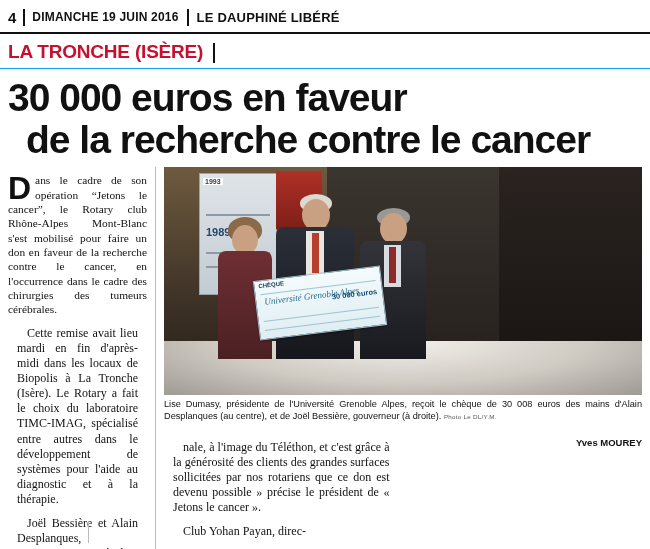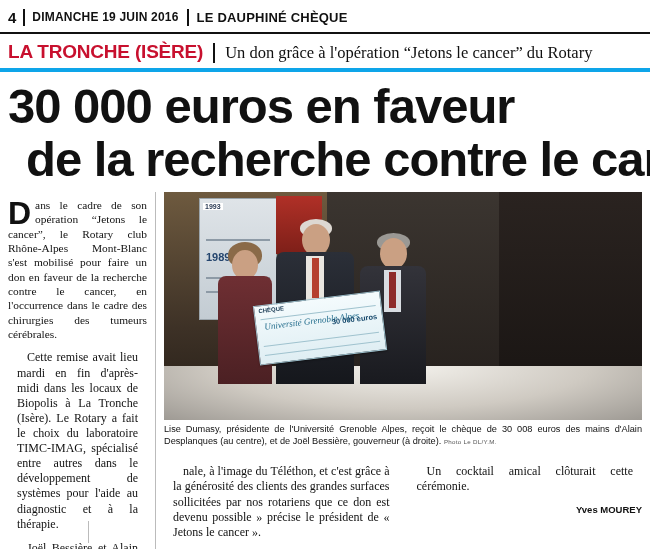--- a/index.html
+++ b/index.html
@@ -65,21 +65,21 @@
     font-size: 13px;
     letter-spacing: 0.2px;
     color: #111;
   }
 
   
   .kicker {
     display: flex;
     align-items: baseline;
     padding: 7px 10px 5px 8px;
-    border-bottom: 4px solid #0ea5e9;
+    border-bottom: 1px solid #0ea5e9;
   }
   .kicker-locality {
     font-family: "Liberation Sans", sans-serif;
     font-weight: bold;
     font-size: 19px;
     color: #c8102e;
     letter-spacing: -0.2px;
     white-space: nowrap;
   }
   .kicker-divider {
@@ -95,29 +95,29 @@
     font-family: "Liberation Serif", serif;
     font-size: 16.5px;
     color: #111;
     white-space: nowrap;
   }
 
   
   .headline {
     font-family: "Liberation Sans", sans-serif;
     font-weight: bold;
-    font-size: 49px;
+    font-size: 39px;
     line-height: 1.08;
     color: #111;
     letter-spacing: -1px;
-    padding: 8px 16px 6px 8px;
+    padding: 8px 4px 6px 8px;
     margin: 0;
   }
   .headline div { white-space: nowrap; }
-  .headline .l2 { padding-left: 18px; text-align: right; }
+  .headline .l2 { padding-left: 18px; }
 
   
   .body-area {
     display: flex;
     padding: 0 8px;
     box-sizing: border-box;
   }
 
   .col-left {
     width: 148px;
@@ -305,27 +305,26 @@
 </head>
 <body>
 
 <div class="page">
 
   <div class="masthead">
     <span class="page-number">4</span>
     <span class="masthead-sep"></span>
     <span class="masthead-date">DIMANCHE 19 JUIN 2016</span>
     <span class="masthead-sep2"></span>
-    <span class="masthead-title">LE DAUPHINÉ CHÈQUE</span>
+    <span class="masthead-title">LE DAUPHINÉ LIBÉRÉ</span>
   </div>
 
   <div class="kicker">
     <span class="kicker-locality">LA TRONCHE (ISÈRE)</span>
     <span class="kicker-divider"></span>
-    <span class="kicker-text">Un don grâce à l'opération “Jetons le cancer” du Rotary</span>
   </div>
 
   <h1 class="headline">
     <div class="l1">30 000 euros en faveur</div>
     <div class="l2">de la recherche contre le cancer</div>
   </h1>
 
   <div class="body-area">
 
     <div class="col-left">
@@ -388,21 +387,20 @@
         <span>Lise Dumasy, présidente de l'Université Grenoble Alpes, reçoit le chèque de 30 008 euros des mains d'Alain Desplanques (au centre), et de Joël Bessière, gouverneur (à droite).</span>
         <span class="photo-credit">Photo Le DL/Y.M.</span>
       </div>
 
       <div class="text-columns">
         <div class="text-col">
           <p class="para">nale, à l'image du Téléthon, et c'est grâce à la générosité des clients des grandes surfaces sollicitées par nos rotariens que ce don est devenu possible » précise le président de « Jetons le cancer ».</p>
           <p class="para">Club Yohan Payan, direc-</p>
         </div>
         <div class="text-col">
-          <p class="para">Un cocktail amical clôturait cette cérémonie.</p>
           <div class="byline">Yves MOUREY</div>
         </div>
       </div>
 
     </div>
   </div>
 
   <div class="bottom-rule"></div>
 </div>
 

